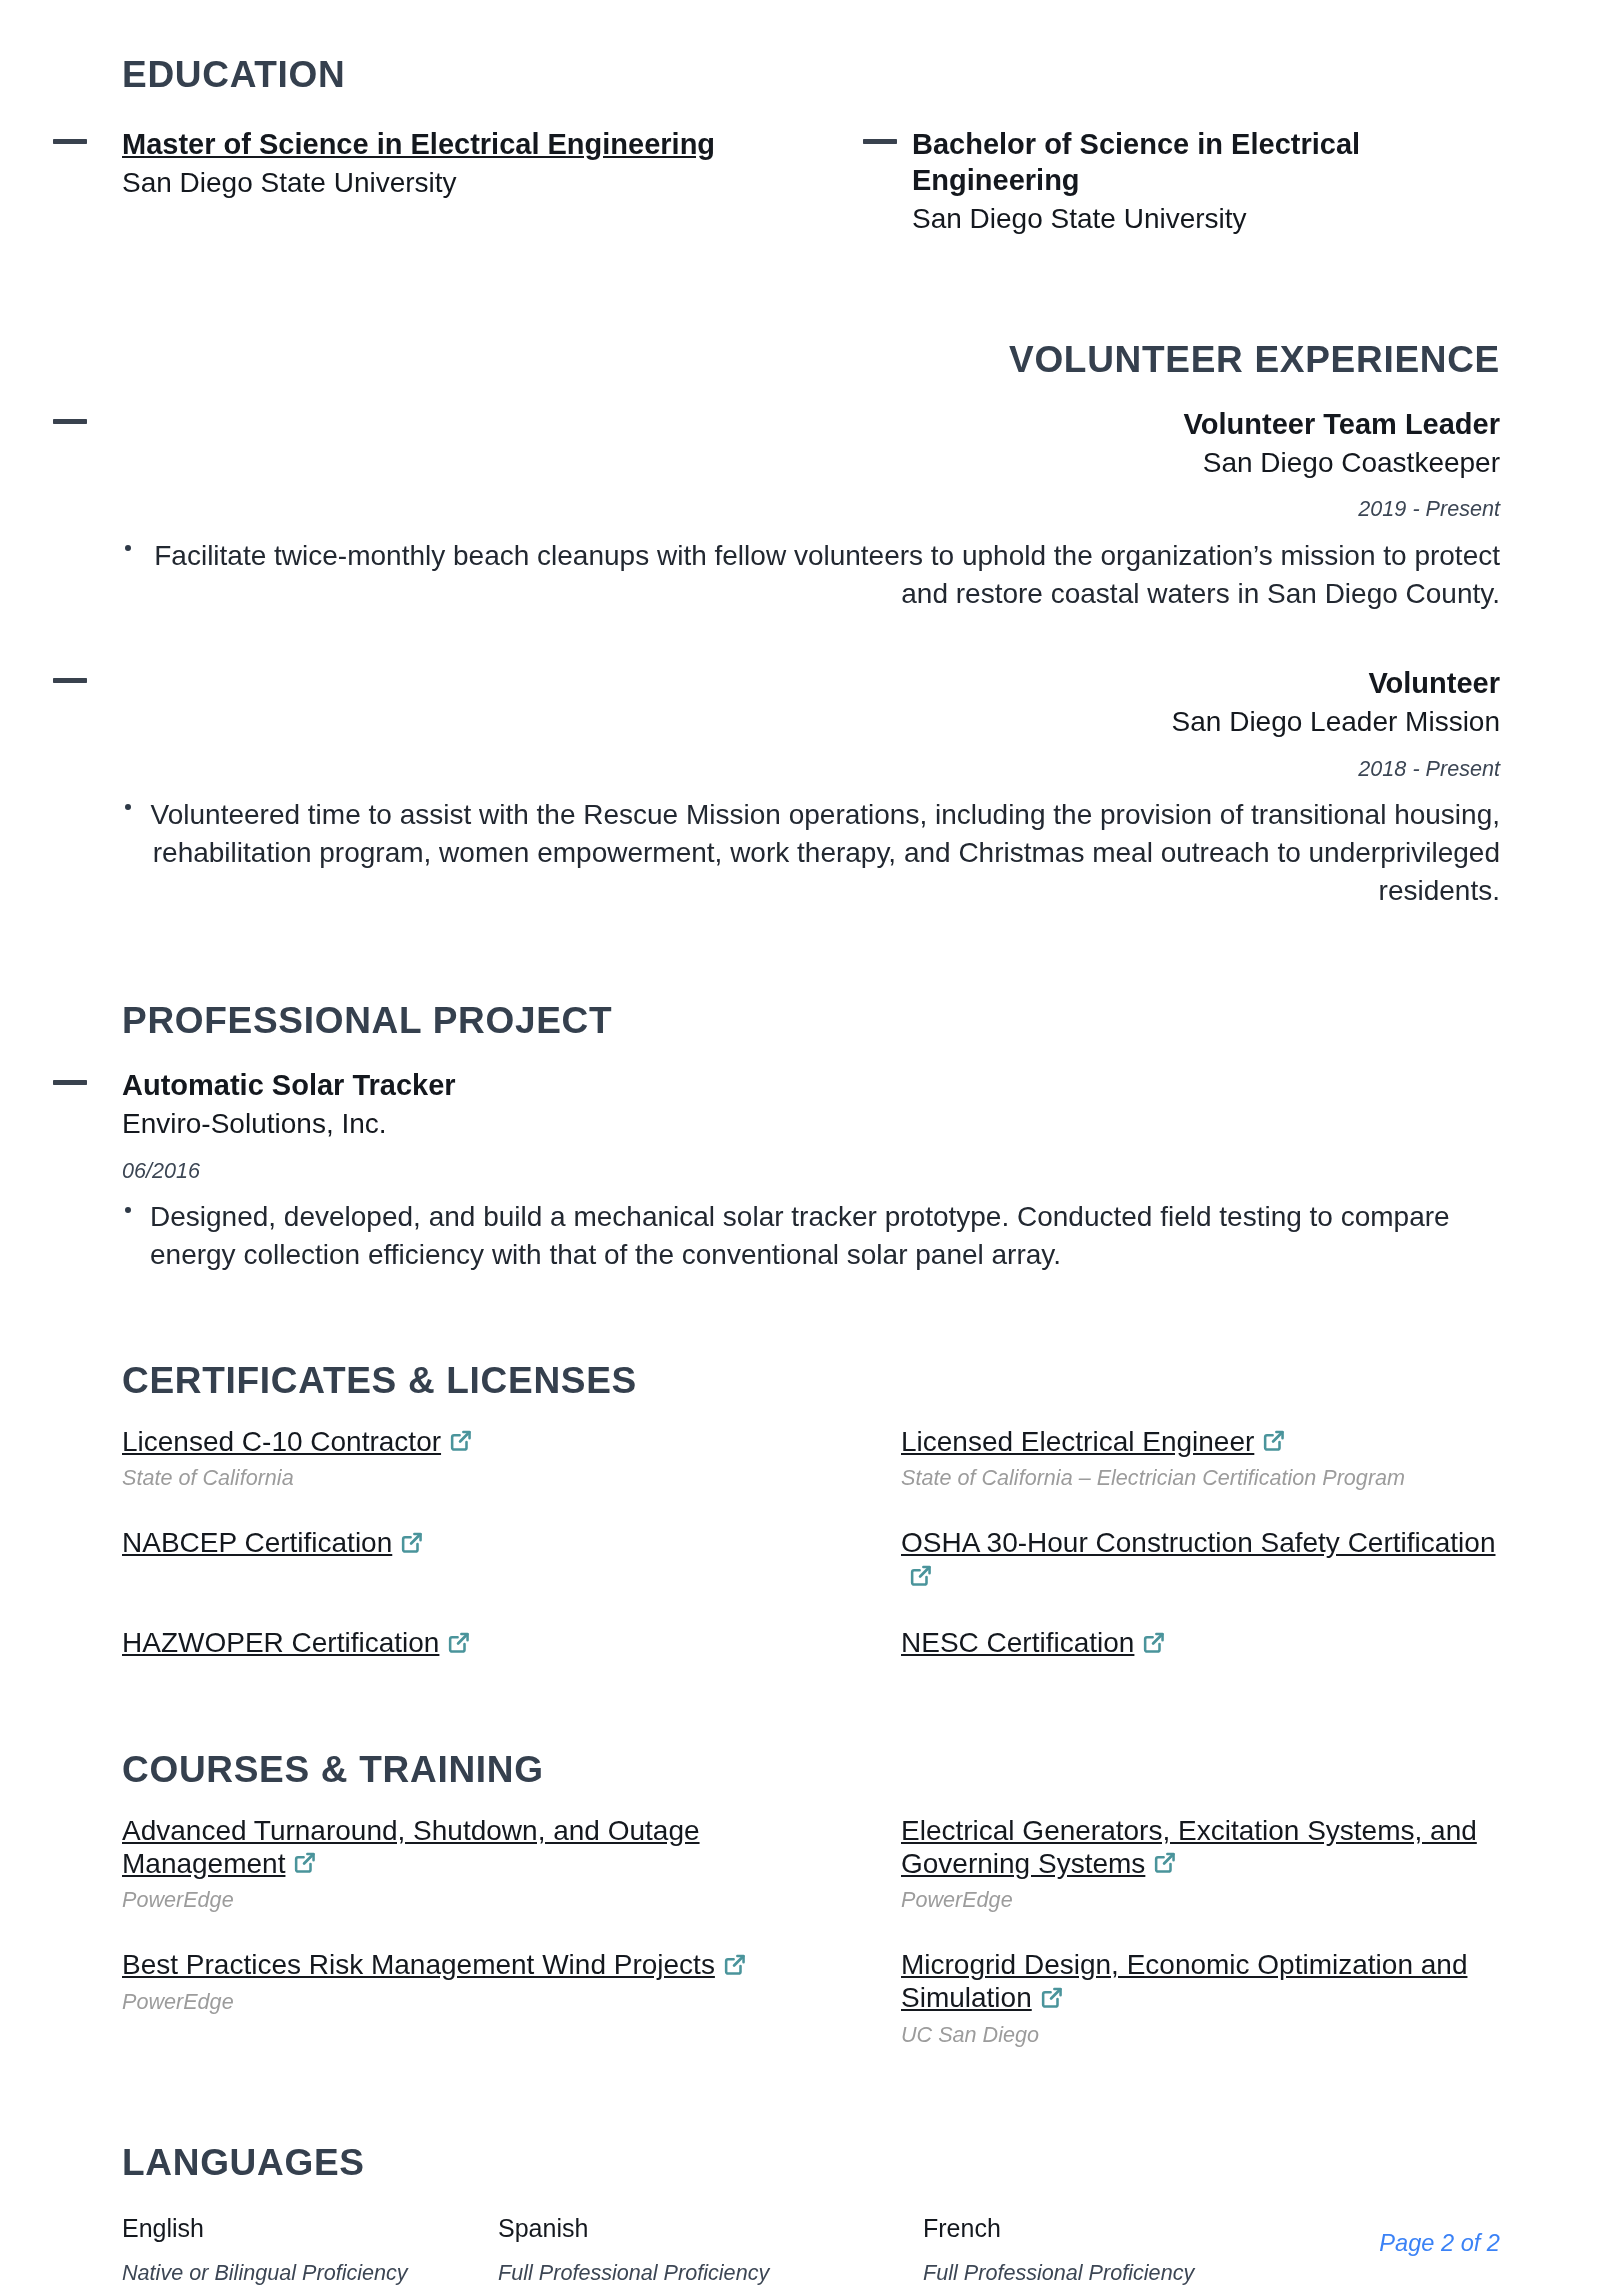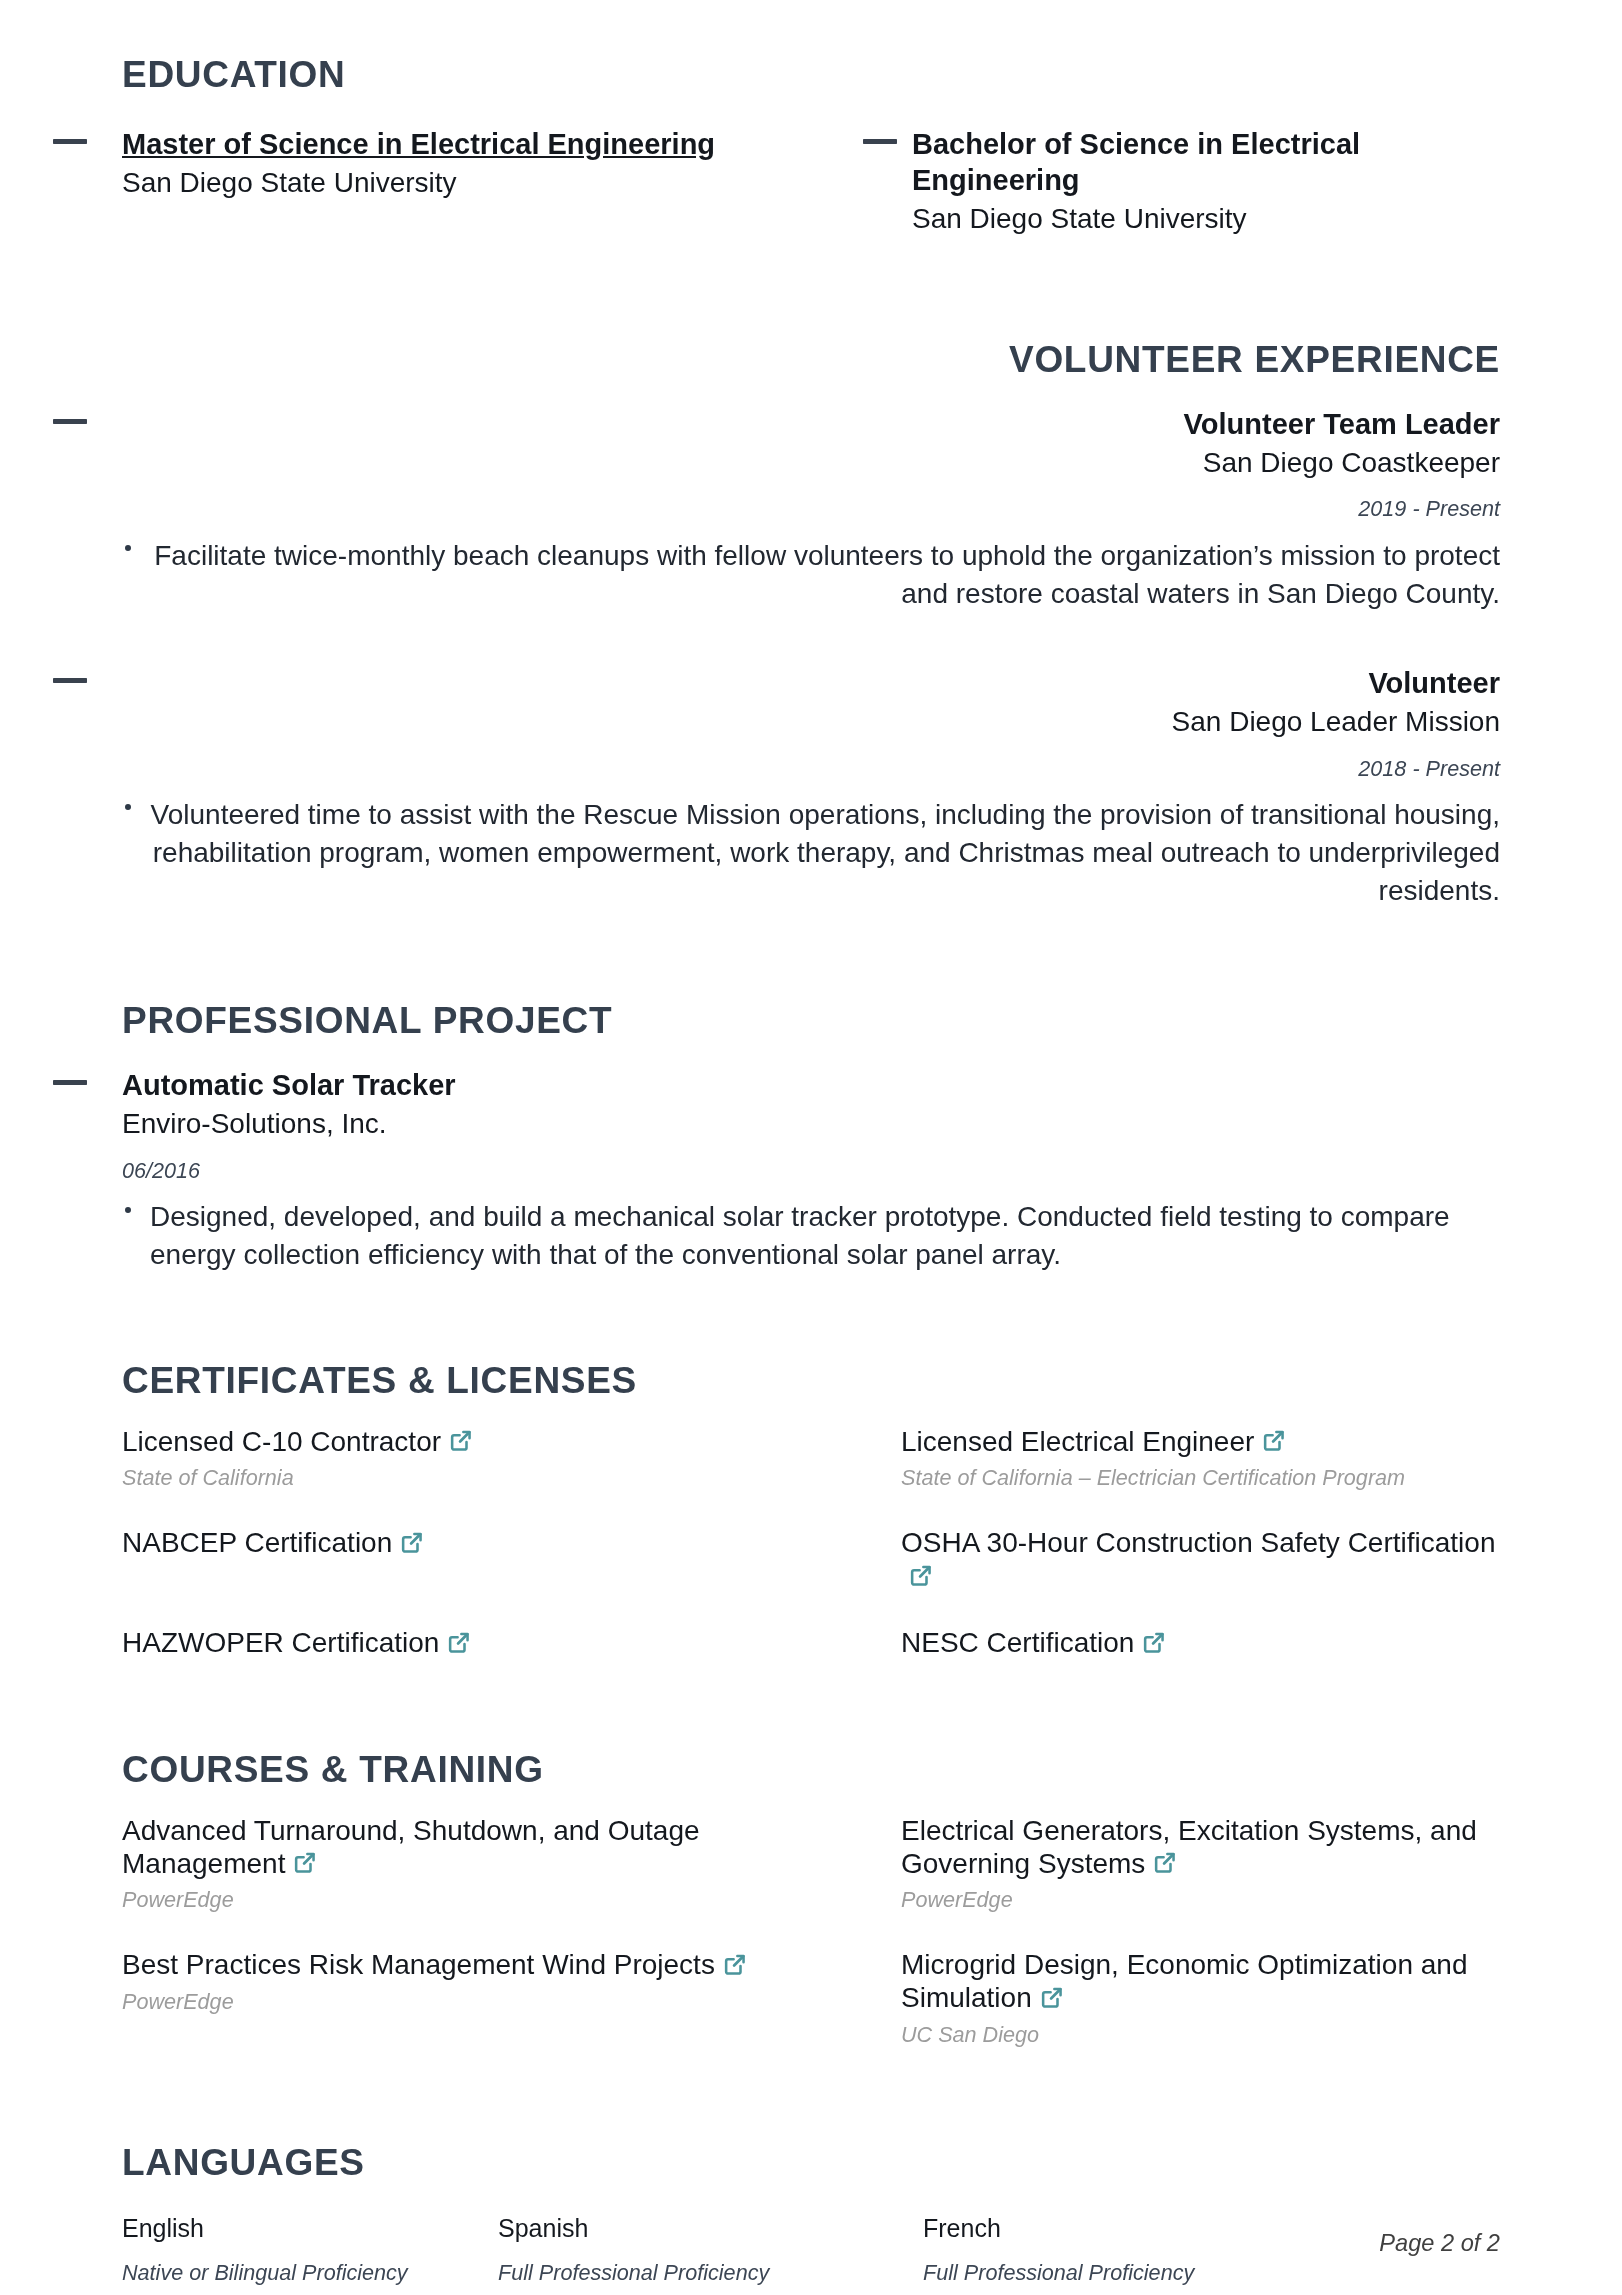--- a/index.html
+++ b/index.html
@@ -75,20 +75,21 @@
   
   .two-col{
     display:grid;
     grid-template-columns:779px 1fr;
     grid-row-gap:34px;
     margin-top:23.6px;
   }
   .link-line{
     font-size:28px;color:var(--ink);line-height:1.18;
     max-width:654px;
+    text-decoration:underline;
   }
   .sub-note{
     font-size:21.6px;font-style:italic;color:var(--muted);
     margin-top:6.5px;line-height:1.3;
   }
   .ext-icon{
     width:23.6px;height:23.6px;
     color:var(--teal);
     margin-left:7.9px;
     vertical-align:-2px;
@@ -104,21 +105,21 @@
   
   .sec-education{padding-top:56px;}
   .sec-volunteer{margin-top:105px;text-align:right;}
   .sec-project{margin-top:92px;}
   .sec-certs{margin-top:88px;}
   .sec-courses{margin-top:92px;}
   .sec-languages{margin-top:95px;}
   
   .footer{
     position:absolute;right:69px;bottom:38px;
-    font-size:23.6px;font-style:italic;color:#404040;
+    font-size:23.6px;font-style:italic;color:#3b82f6;
   }
 </style>
 </head>
 <body>
 
 <svg width="0" height="0" style="position:absolute" aria-hidden="true">
   <symbol id="sym-external-link" viewBox="0 0 24 24">
     <path d="M17.8 13.2V19a1.9 1.9 0 0 1-1.9 1.9H5.1A1.9 1.9 0 0 1 3.2 19V8.2a1.9 1.9 0 0 1 1.9-1.9h5.7" fill="none" stroke="currentColor" stroke-width="2.6" stroke-linecap="round" stroke-linejoin="round"></path>
     <path d="M14.6 3.1h6.3v6.3" fill="none" stroke="currentColor" stroke-width="2.6" stroke-linecap="round" stroke-linejoin="round"></path>
     <path d="M20.6 3.4 11.3 12.7" fill="none" stroke="currentColor" stroke-width="2.8" stroke-linecap="round"></path>

